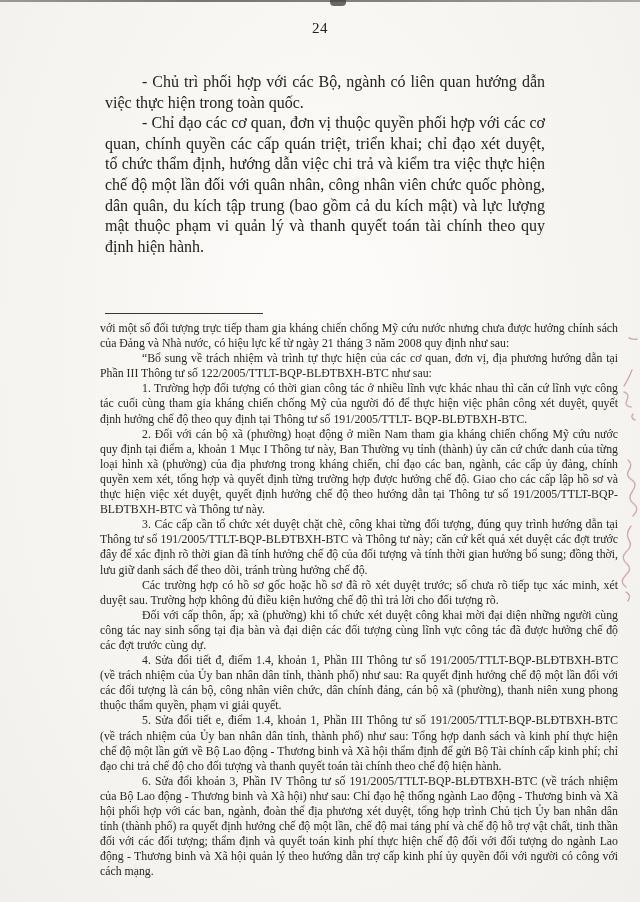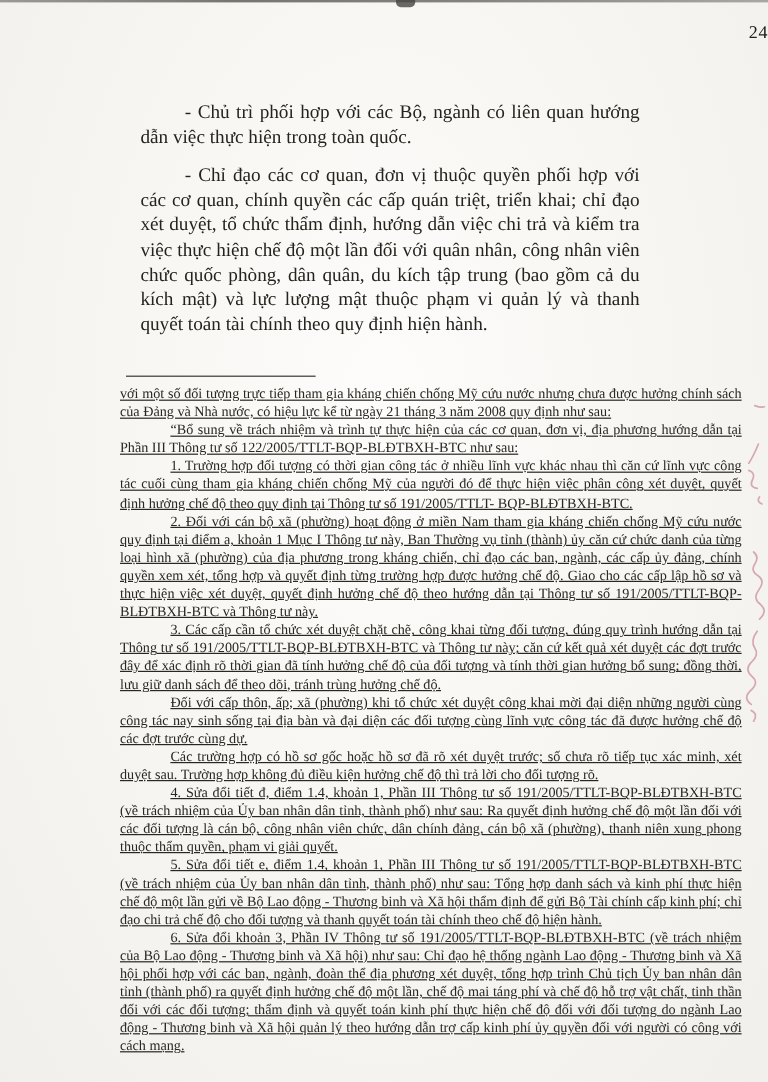--- a/index.html
+++ b/index.html
@@ -22,40 +22,40 @@
     position:absolute;top:0;left:0;width:640px;height:2px;
     background:linear-gradient(to right,#8a8a88,#5f5f5d 30%,#6d6d6b 60%,#9a9a98);
     opacity:.85;
   }
   .scan-top-notch{
     position:absolute;top:0;left:330px;width:16px;height:6px;
     background:#474540;border-radius:0 0 4px 4px;opacity:.8;
   }
   .page-number{
     position:absolute;top:20px;left:0;width:640px;
-    text-align:right;font-size:15px;letter-spacing:.5px;color:#22201c;
+    text-align:center;font-size:15px;letter-spacing:.5px;color:#22201c;
   }
   .body-text{
     position:absolute;top:72px;left:105px;width:440px;
     font-size:16px;line-height:20.6px;text-align:justify;
   }
   .body-text .heading{
     margin:0 0 1px 0;font-style:italic;text-indent:37px;font-size:16.5px;
   }
-  #body-paragraphs p{margin:12px;}
+  #body-paragraphs p{margin:0;}
   #body-paragraphs p.indent{text-indent:37px;}
   .footnote-sep{
     position:absolute;top:313px;left:105px;width:158px;height:0;
     border-top:1.2px solid #3a3732;
   }
   .footnote{
     position:absolute;top:321px;left:100px;width:518px;
     font-size:11.8px;line-height:15.1px;text-align:justify;color:#2a2721;
   }
-  #footnote-paragraphs p{margin:0;text-decoration:underline;}
+  #footnote-paragraphs p{margin:0;}
   #footnote-paragraphs p.indent{text-indent:42px;}
   .margin-marks{
     position:absolute;top:330px;right:0;width:38px;height:400px;
     opacity:.65;
   }
 </style>
 </head>
 <body>
 
 <div class="page">
@@ -74,22 +74,22 @@
 
   <div class="footnote-sep"></div>
 
   <div class="footnote">
     <div id="footnote-paragraphs">
         <p>với một số đối tượng trực tiếp tham gia kháng chiến chống Mỹ cứu nước nhưng chưa được hưởng chính sách của Đảng và Nhà nước, có hiệu lực kể từ ngày 21 tháng 3 năm 2008 quy định như sau:</p>
         <p class="indent">“Bổ sung về trách nhiệm và trình tự thực hiện của các cơ quan, đơn vị, địa phương hướng dẫn tại Phần III Thông tư số 122/2005/TTLT-BQP-BLĐTBXH-BTC như sau:</p>
         <p class="indent">1. Trường hợp đối tượng có thời gian công tác ở nhiều lĩnh vực khác nhau thì căn cứ lĩnh vực công tác cuối cùng tham gia kháng chiến chống Mỹ của người đó để thực hiện việc phân công xét duyệt, quyết định hưởng chế độ theo quy định tại Thông tư số 191/2005/TTLT- BQP-BLĐTBXH-BTC.</p>
         <p class="indent">2. Đối với cán bộ xã (phường) hoạt động ở miền Nam tham gia kháng chiến chống Mỹ cứu nước quy định tại điểm a, khoản 1 Mục I Thông tư này, Ban Thường vụ tỉnh (thành) ủy căn cứ chức danh của từng loại hình xã (phường) của địa phương trong kháng chiến, chỉ đạo các ban, ngành, các cấp ủy đảng, chính quyền xem xét, tổng hợp và quyết định từng trường hợp được hưởng chế độ. Giao cho các cấp lập hồ sơ và thực hiện việc xét duyệt, quyết định hưởng chế độ theo hướng dẫn tại Thông tư số 191/2005/TTLT-BQP-BLĐTBXH-BTC và Thông tư này.</p>
         <p class="indent">3. Các cấp cần tổ chức xét duyệt chặt chẽ, công khai từng đối tượng, đúng quy trình hướng dẫn tại Thông tư số 191/2005/TTLT-BQP-BLĐTBXH-BTC và Thông tư này; căn cứ kết quả xét duyệt các đợt trước đây để xác định rõ thời gian đã tính hưởng chế độ của đối tượng và tính thời gian hưởng bổ sung; đồng thời, lưu giữ danh sách để theo dõi, tránh trùng hưởng chế độ.</p>
+        <p class="indent">Các trường hợp có hồ sơ gốc hoặc hồ sơ đã rõ xét duyệt trước; số chưa rõ tiếp tục xác minh, xét duyệt sau. Trường hợp không đủ điều kiện hưởng chế độ thì trả lời cho đối tượng rõ.</p>
         <p class="indent">Đối với cấp thôn, ấp; xã (phường) khi tổ chức xét duyệt công khai mời đại diện những người cùng công tác nay sinh sống tại địa bàn và đại diện các đối tượng cùng lĩnh vực công tác đã được hưởng chế độ các đợt trước cùng dự.</p>
-        <p class="indent">Các trường hợp có hồ sơ gốc hoặc hồ sơ đã rõ xét duyệt trước; số chưa rõ tiếp tục xác minh, xét duyệt sau. Trường hợp không đủ điều kiện hưởng chế độ thì trả lời cho đối tượng rõ.</p>
         <p class="indent">4. Sửa đổi tiết đ, điểm 1.4, khoản 1, Phần III Thông tư số 191/2005/TTLT-BQP-BLĐTBXH-BTC (về trách nhiệm của Ủy ban nhân dân tỉnh, thành phố) như sau: Ra quyết định hưởng chế độ một lần đối với các đối tượng là cán bộ, công nhân viên chức, dân chính đảng, cán bộ xã (phường), thanh niên xung phong thuộc thẩm quyền, phạm vi giải quyết.</p>
         <p class="indent">5. Sửa đổi tiết e, điểm 1.4, khoản 1, Phần III Thông tư số 191/2005/TTLT-BQP-BLĐTBXH-BTC (về trách nhiệm của Ủy ban nhân dân tỉnh, thành phố) như sau: Tổng hợp danh sách và kinh phí thực hiện chế độ một lần gửi về Bộ Lao động - Thương binh và Xã hội thẩm định để gửi Bộ Tài chính cấp kinh phí; chỉ đạo chi trả chế độ cho đối tượng và thanh quyết toán tài chính theo chế độ hiện hành.</p>
         <p class="indent">6. Sửa đổi khoản 3, Phần IV Thông tư số 191/2005/TTLT-BQP-BLĐTBXH-BTC (về trách nhiệm của Bộ Lao động - Thương binh và Xã hội) như sau: Chỉ đạo hệ thống ngành Lao động - Thương binh và Xã hội phối hợp với các ban, ngành, đoàn thể địa phương xét duyệt, tổng hợp trình Chủ tịch Ủy ban nhân dân tỉnh (thành phố) ra quyết định hưởng chế độ một lần, chế độ mai táng phí và chế độ hỗ trợ vật chất, tinh thần đối với các đối tượng; thẩm định và quyết toán kinh phí thực hiện chế độ đối với đối tượng do ngành Lao động - Thương binh và Xã hội quản lý theo hướng dẫn trợ cấp kinh phí ủy quyền đối với người có công với cách mạng.</p>
       </div>
   </div>
 
   <svg class="margin-marks" viewBox="0 0 38 400" xmlns="http://www.w3.org/2000/svg">
     <g fill="none" stroke="#c67f8d" stroke-width="1.4" stroke-linecap="round">
       <path d="M27 8 q5 2 8 1"></path>
       <path d="M30 40 q-4 10 -8 16"></path>

